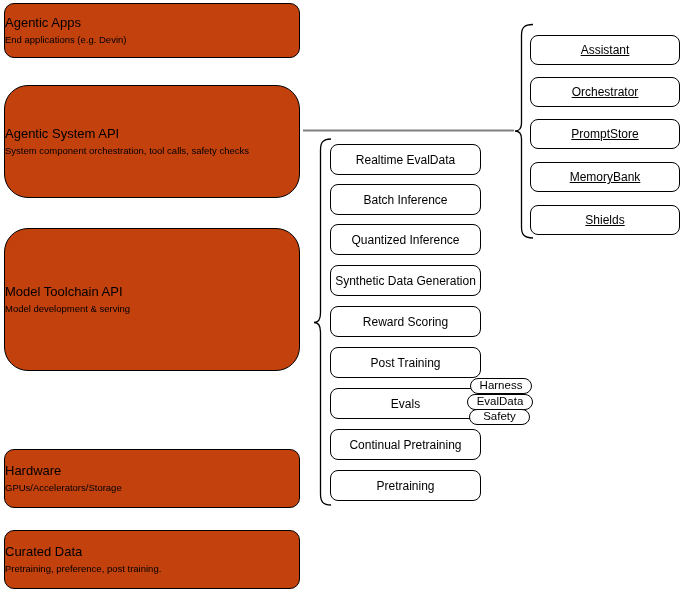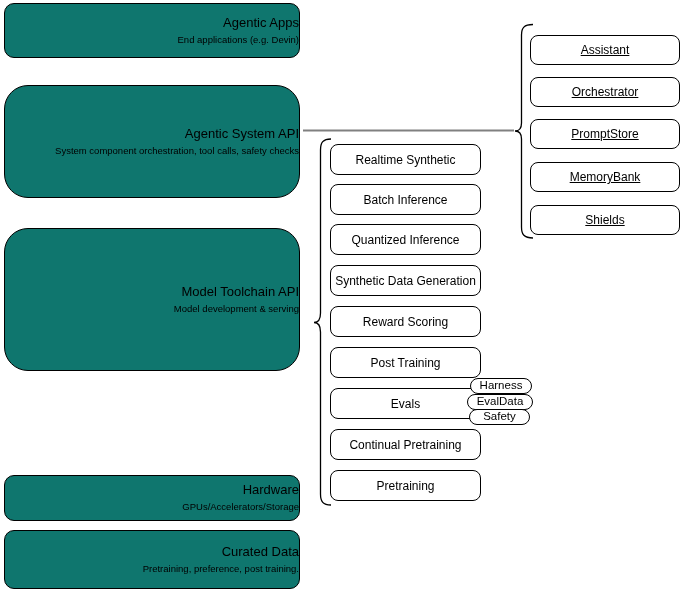--- a/index.html
+++ b/index.html
@@ -5,31 +5,31 @@
   html,body{margin:0;padding:0;background:#ffffff;}
   .stage{
     position:relative;width:682px;height:591px;background:#ffffff;
     font-family:"Liberation Sans",sans-serif;color:#000;overflow:hidden;
   }
   svg.overlay{position:absolute;left:0;top:0;width:682px;height:591px;pointer-events:none;}
 
   
   .lbox{
     position:absolute;left:4px;width:296px;box-sizing:border-box;
-    border:1.3px solid #000;border-radius:10px;background:#0f766e;
-    display:flex;flex-direction:column;align-items:flex-end;justify-content:center;
+    border:1.3px solid #000;border-radius:10px;background:#c2410c;
+    display:flex;flex-direction:column;align-items:flex-start;justify-content:center;
     gap:4px;text-align:center;z-index:2;
   }
   .lbox .bt{font-size:13px;line-height:1.15;}
   .lbox .bs{font-size:9.5px;line-height:1.15;}
   #lbox0{top:3px;height:55px;}
   #lbox1{top:85px;height:113px;border-radius:24px;}
   #lbox2{top:228px;height:143px;border-radius:24px;}
   #lbox3{top:371px;height:59px;}
-  #lbox4{top:475px;height:46px;}
+  #lbox4{top:449px;height:59px;}
   #lbox5{top:530px;height:59px;}
 
   
   .mbox{
     position:absolute;left:330px;width:151px;height:31px;box-sizing:border-box;
     border:1.3px solid #000;border-radius:8px;background:#fff;
     display:flex;align-items:center;justify-content:center;font-size:12px;z-index:2;
   }
   #mbox0{top:144px;} #mbox1{top:184px;} #mbox2{top:224px;}
   #mbox3{top:265px;} #mbox4{top:306px;} #mbox5{top:347px;}
@@ -84,21 +84,21 @@
   </div>
   <div class="lbox" id="lbox4">
     <div class="bt">Hardware</div>
     <div class="bs">GPUs/Accelerators/Storage</div>
   </div>
   <div class="lbox" id="lbox5">
     <div class="bt">Curated Data</div>
     <div class="bs">Pretraining, preference, post training.</div>
   </div>
 
-  <div class="mbox" id="mbox0">Realtime Synthetic</div>
+  <div class="mbox" id="mbox0">Realtime EvalData</div>
   <div class="mbox" id="mbox1">Batch Inference</div>
   <div class="mbox" id="mbox2">Quantized Inference</div>
   <div class="mbox" id="mbox3">Synthetic Data Generation</div>
   <div class="mbox" id="mbox4">Reward Scoring</div>
   <div class="mbox" id="mbox5">Post Training</div>
   <div class="mbox" id="mbox6">Evals</div>
   <div class="mbox" id="mbox7">Continual Pretraining</div>
   <div class="mbox" id="mbox8">Pretraining</div>
 
   <div class="pill" id="pill0">Harness</div>

